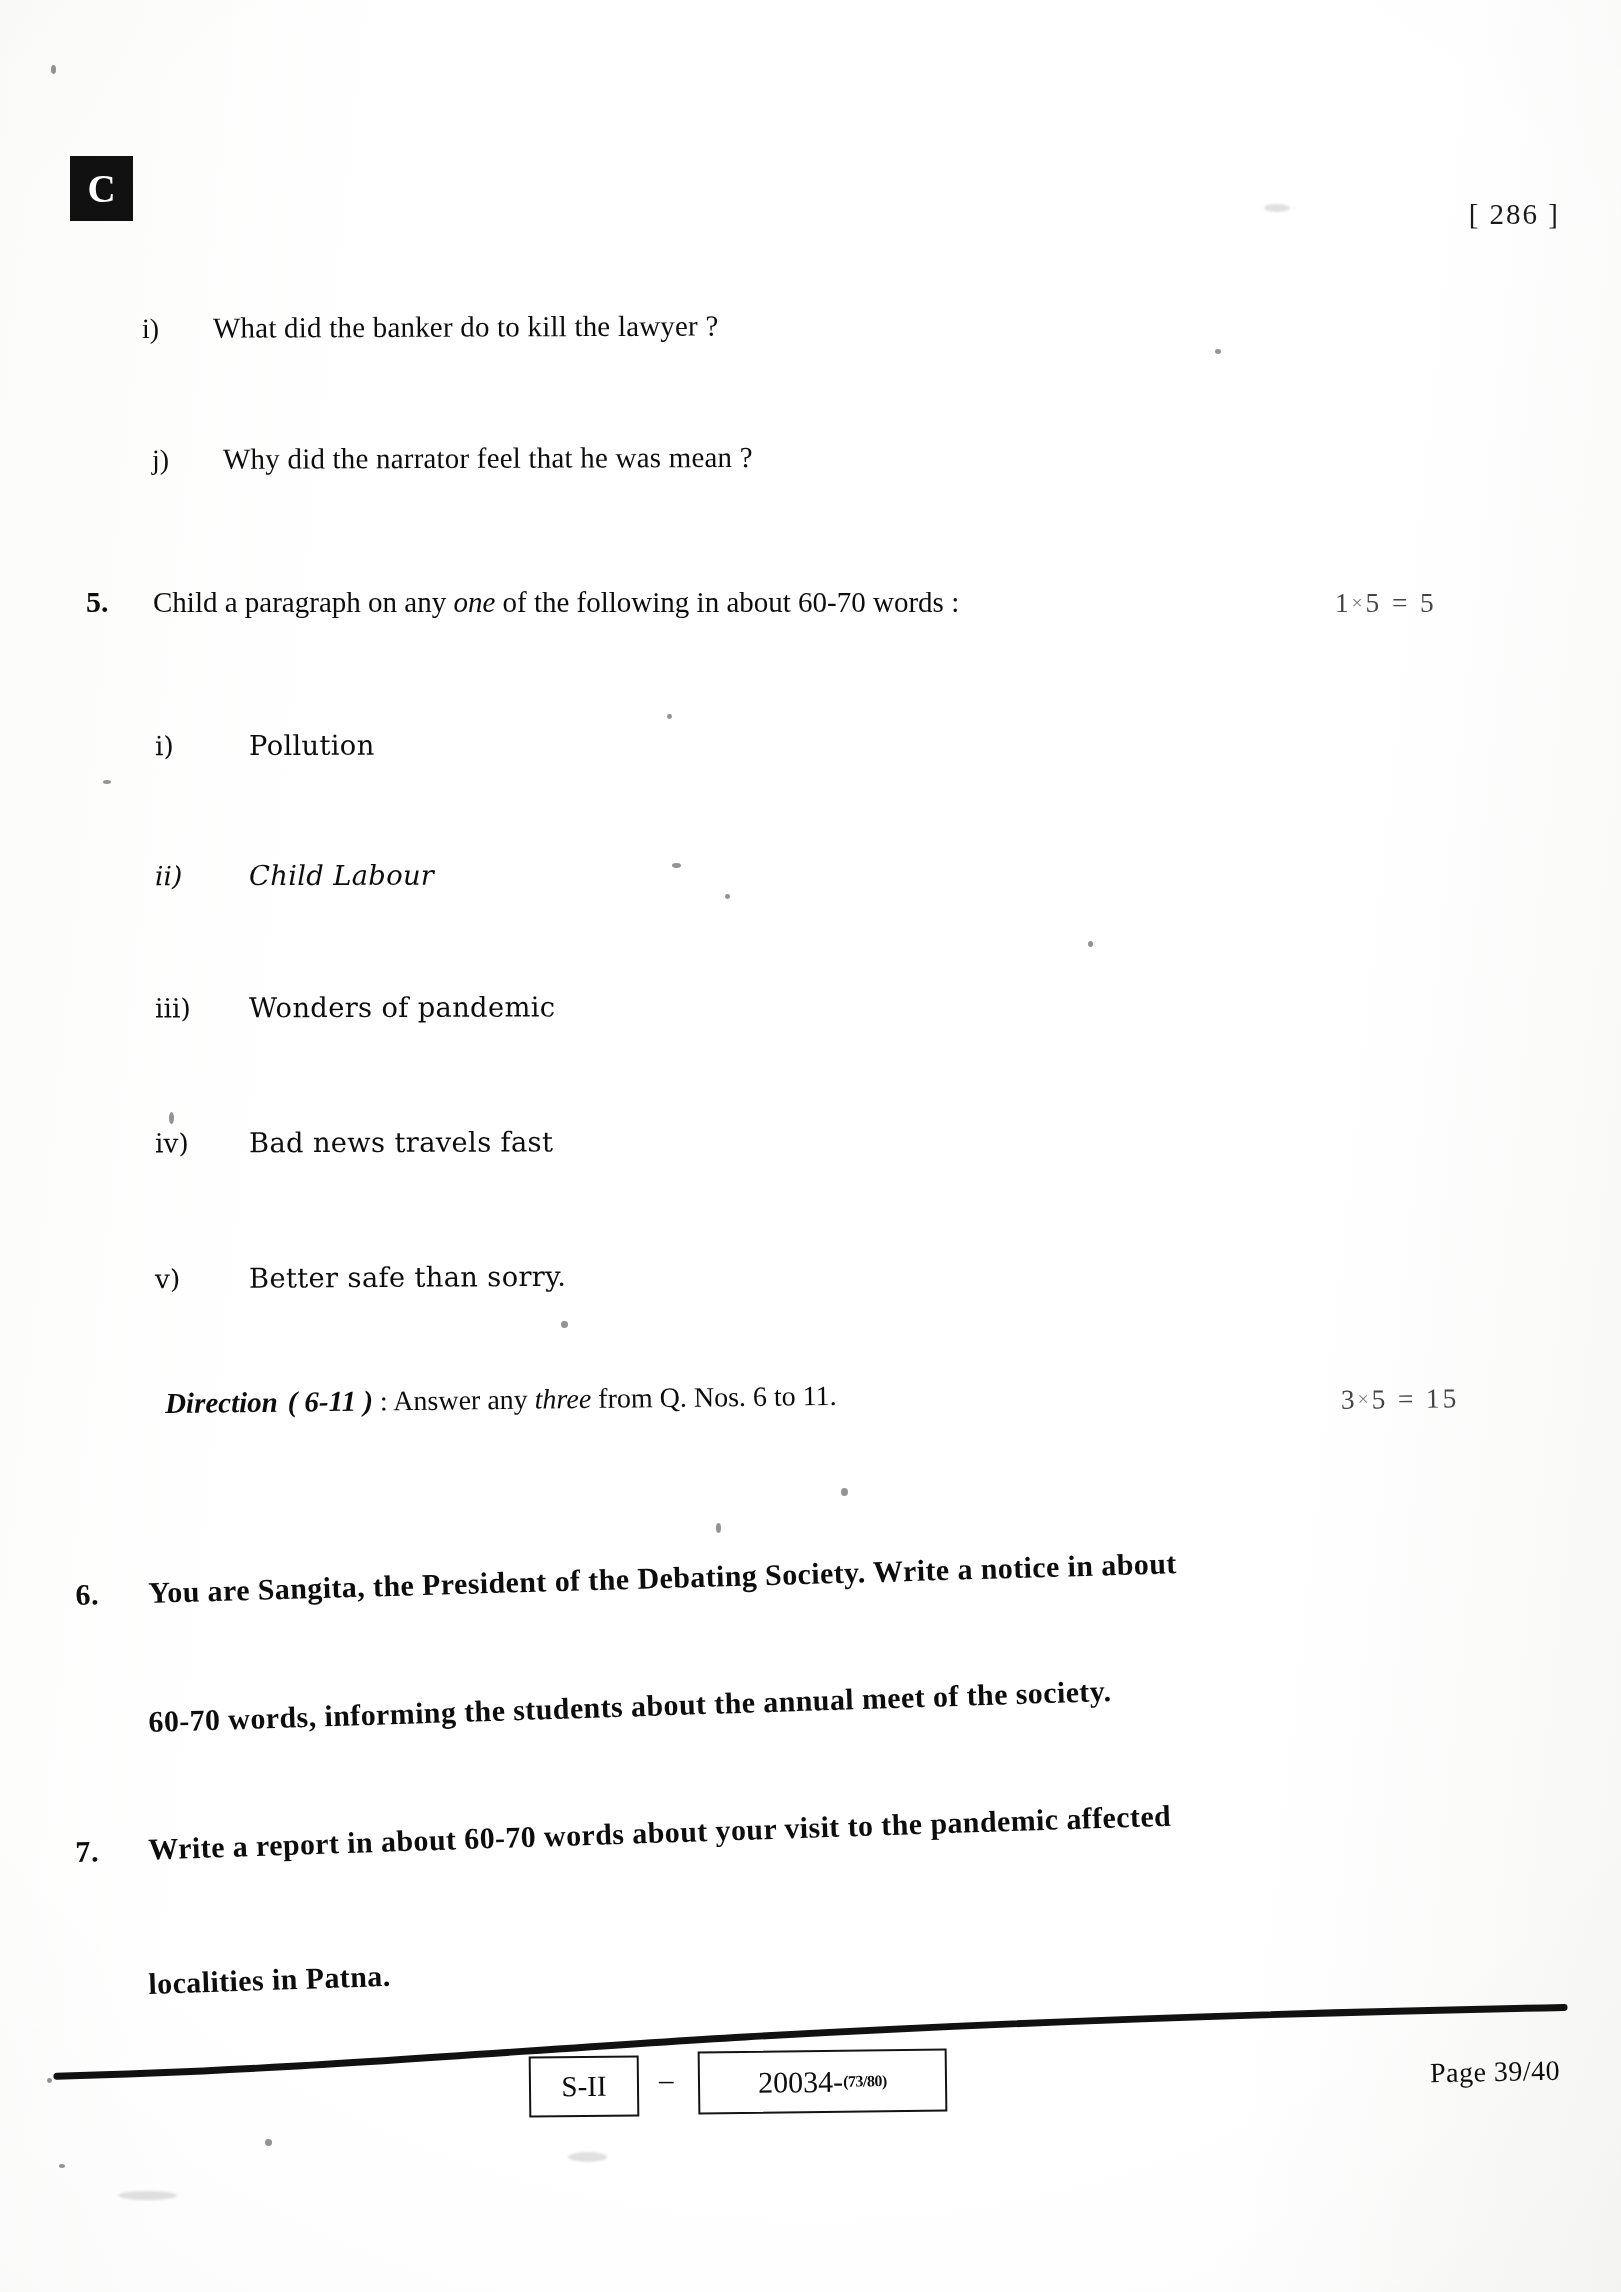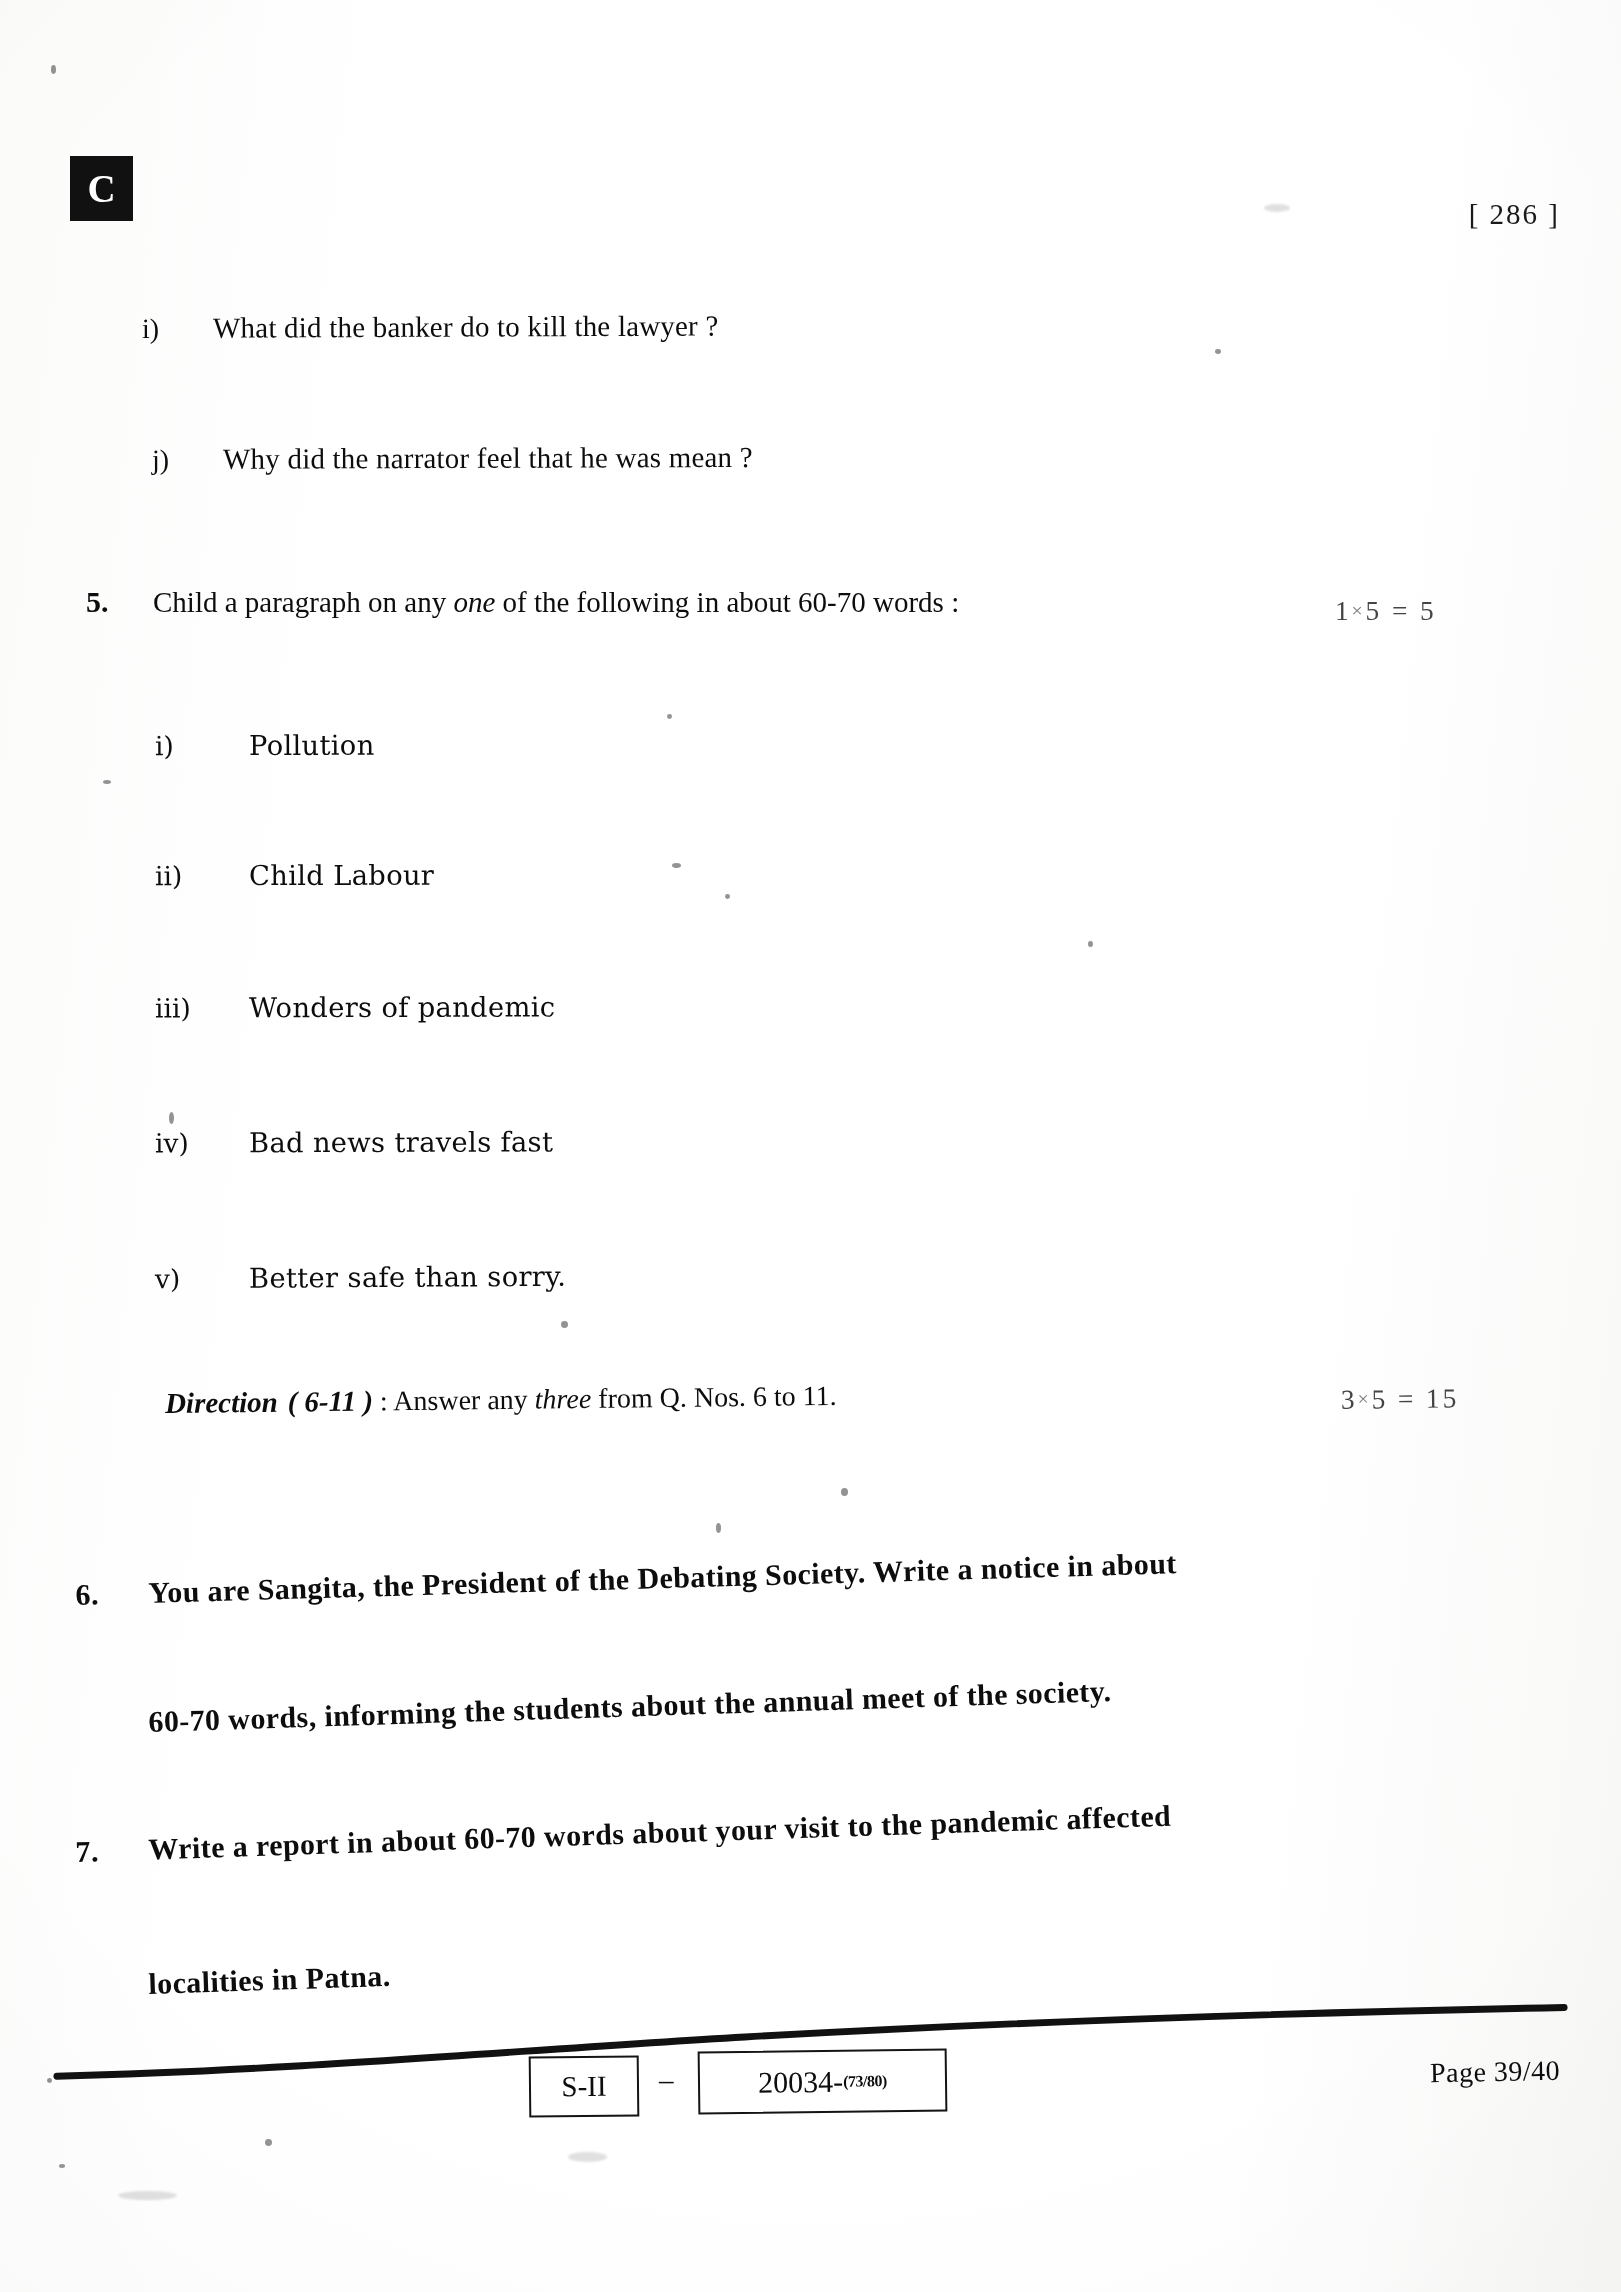--- a/index.html
+++ b/index.html
@@ -228,29 +228,29 @@
   <div class="qrow cond" style="left:152px; top:443px; width:1029px; transform:rotate(-0.2deg);">
     <span class="qnum sq-num">j)</span>
     <span class="qtext sq-txt">Why did the narrator feel that he was mean ?</span>
   </div>
 
   <div class="qrow q5 cond">
     <span class="qnum">5.</span>
     <span class="qtext"><span>Child a paragraph on any </span><i>one</i><span> of the following in about 60-70 words :</span></span>
   </div>
 
-  <div class="marks" style="left:1335px; top:588px;margin-top:8px;">
+  <div class="marks" style="left:1335px; top:588px;">
     <span>1</span><span class="times">×</span><span>5 = 5</span>
   </div>
 
   <div class="opt" style="top:730px; transform:rotate(-0.15deg);">
     <span class="onum">i)</span>
     <span class="otxt">Pollution</span>
   </div>
-  <div class="opt" style="top:860px; transform:rotate(-0.15deg);">
+  <div class="opt" style="top:860px; transform:rotate(-0.15deg);font-style:italic;">
     <span class="onum">ii)</span>
     <span class="otxt">Child Labour</span>
   </div>
   <div class="opt" style="top:992px; transform:rotate(-0.15deg);">
     <span class="onum">iii)</span>
     <span class="otxt">Wonders of pandemic</span>
   </div>
   <div class="opt" style="top:1127px; transform:rotate(-0.15deg);">
     <span class="onum">iv)</span>
     <span class="otxt">Bad news travels fast</span>

